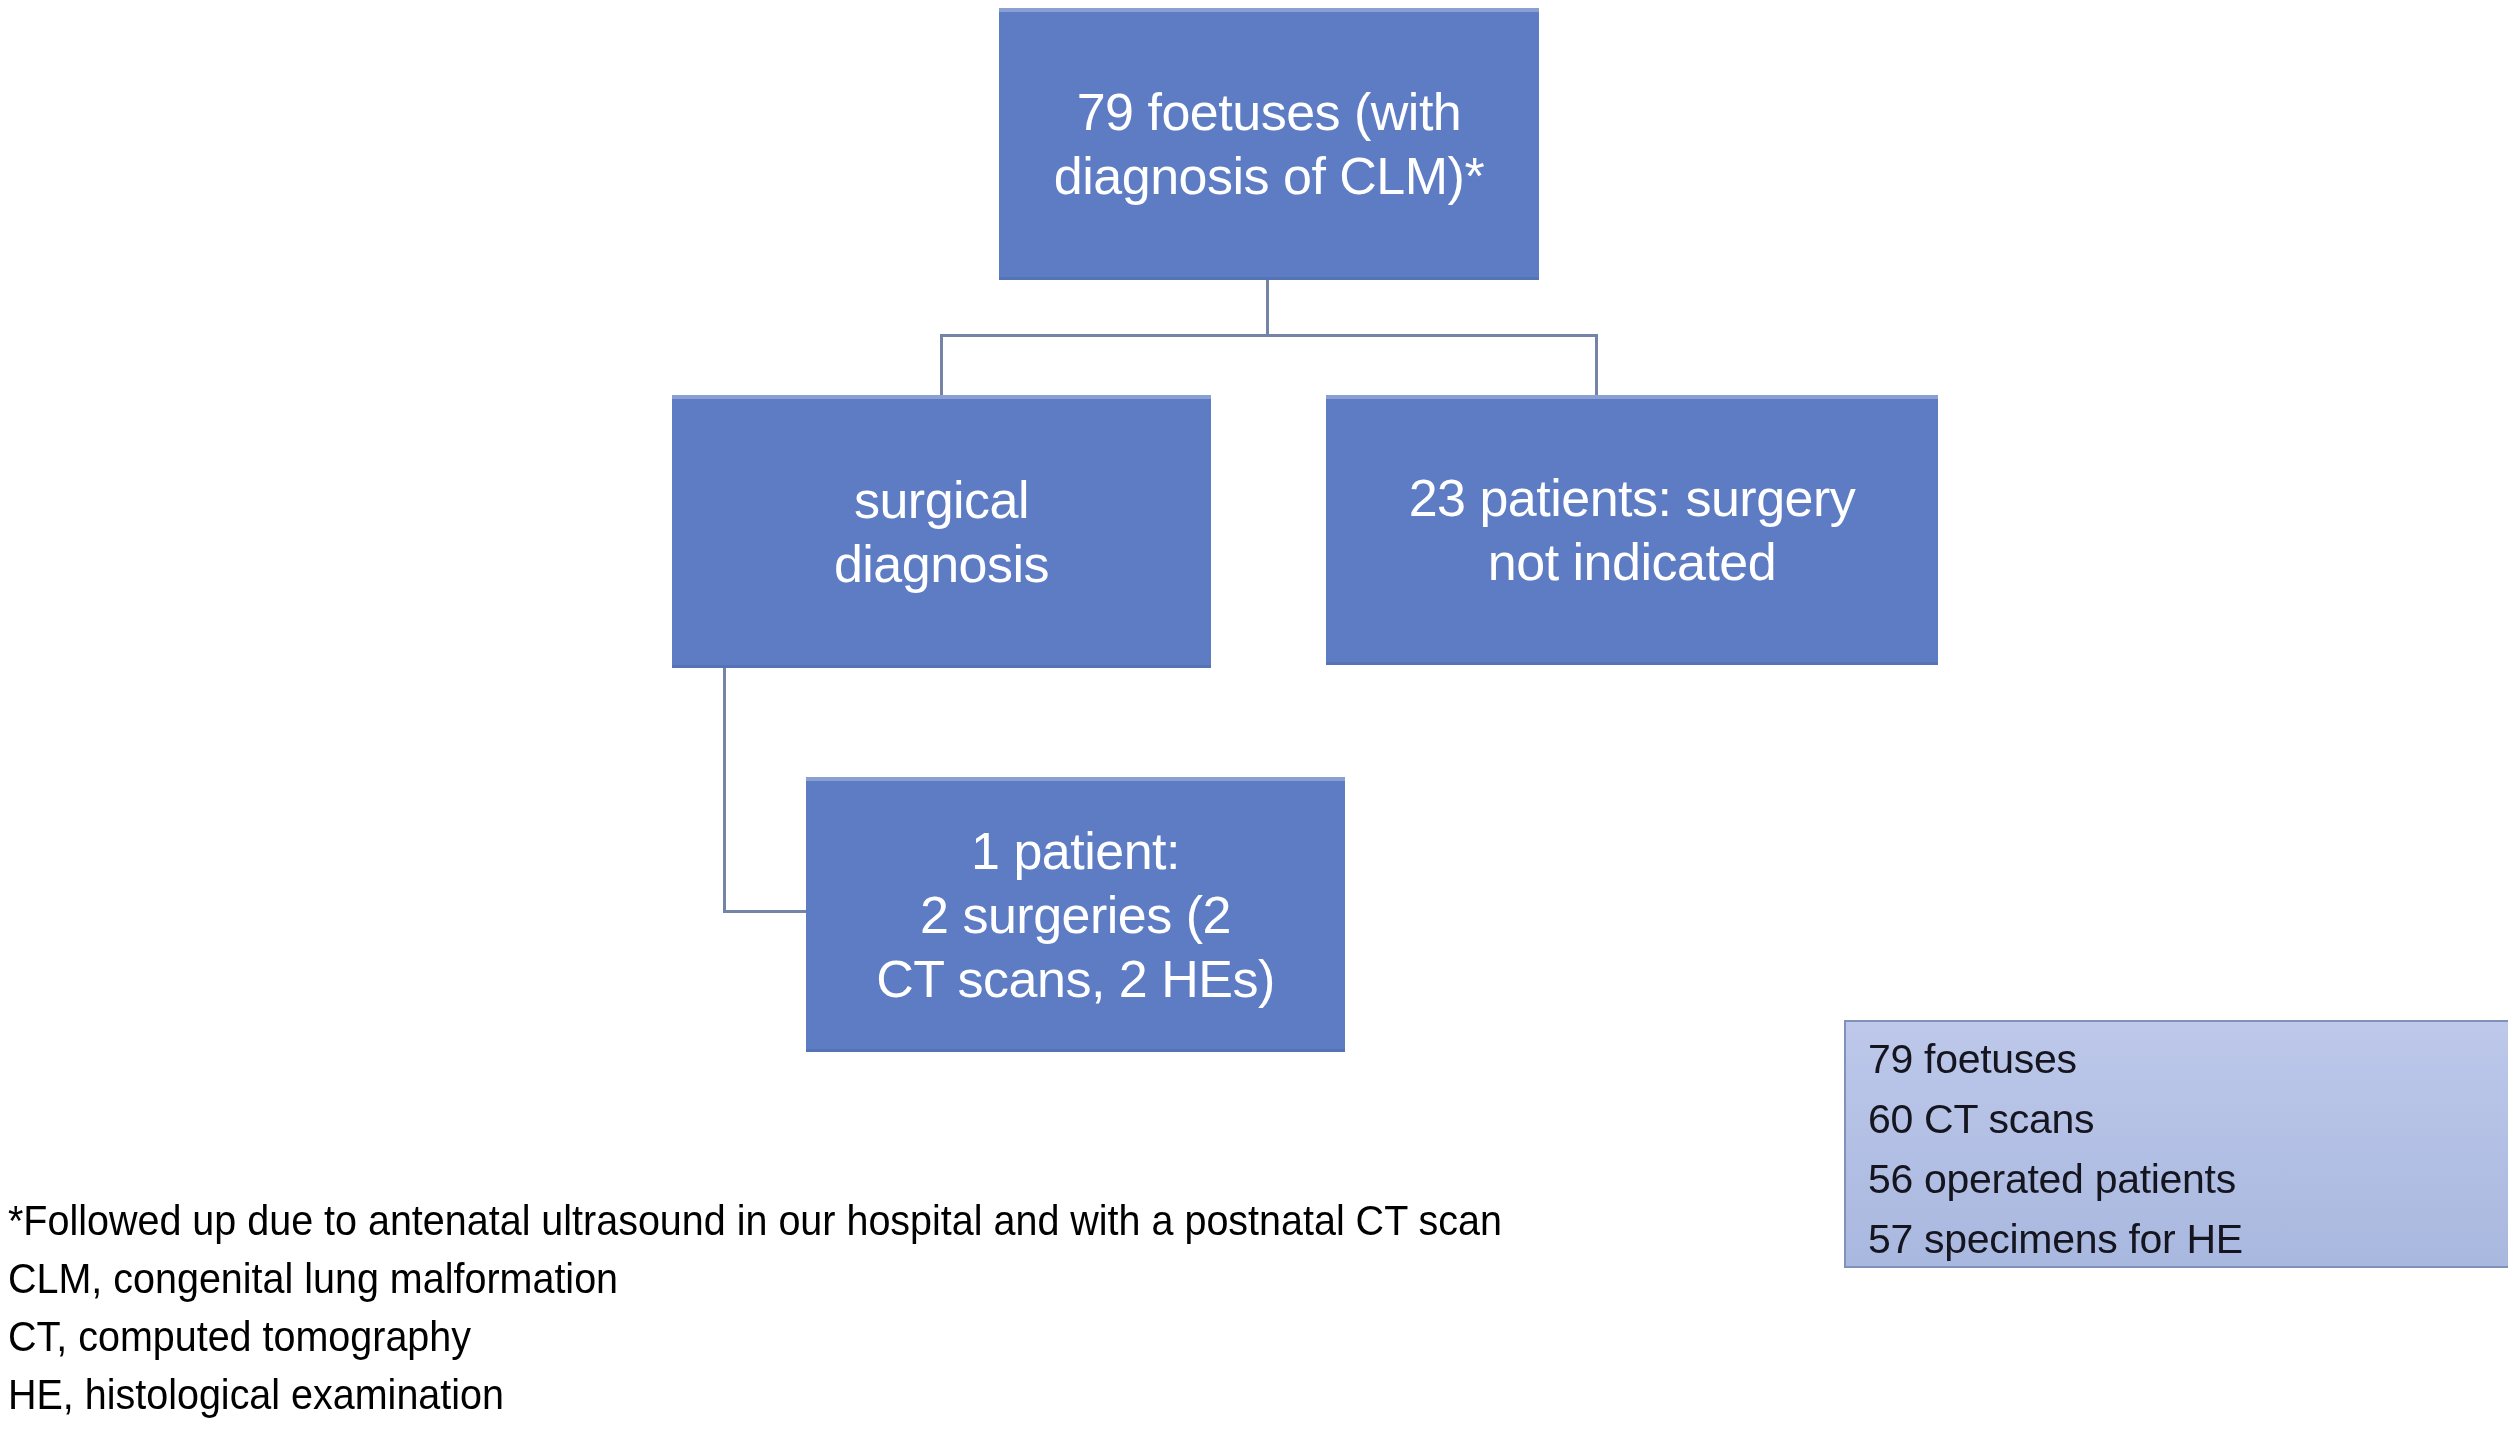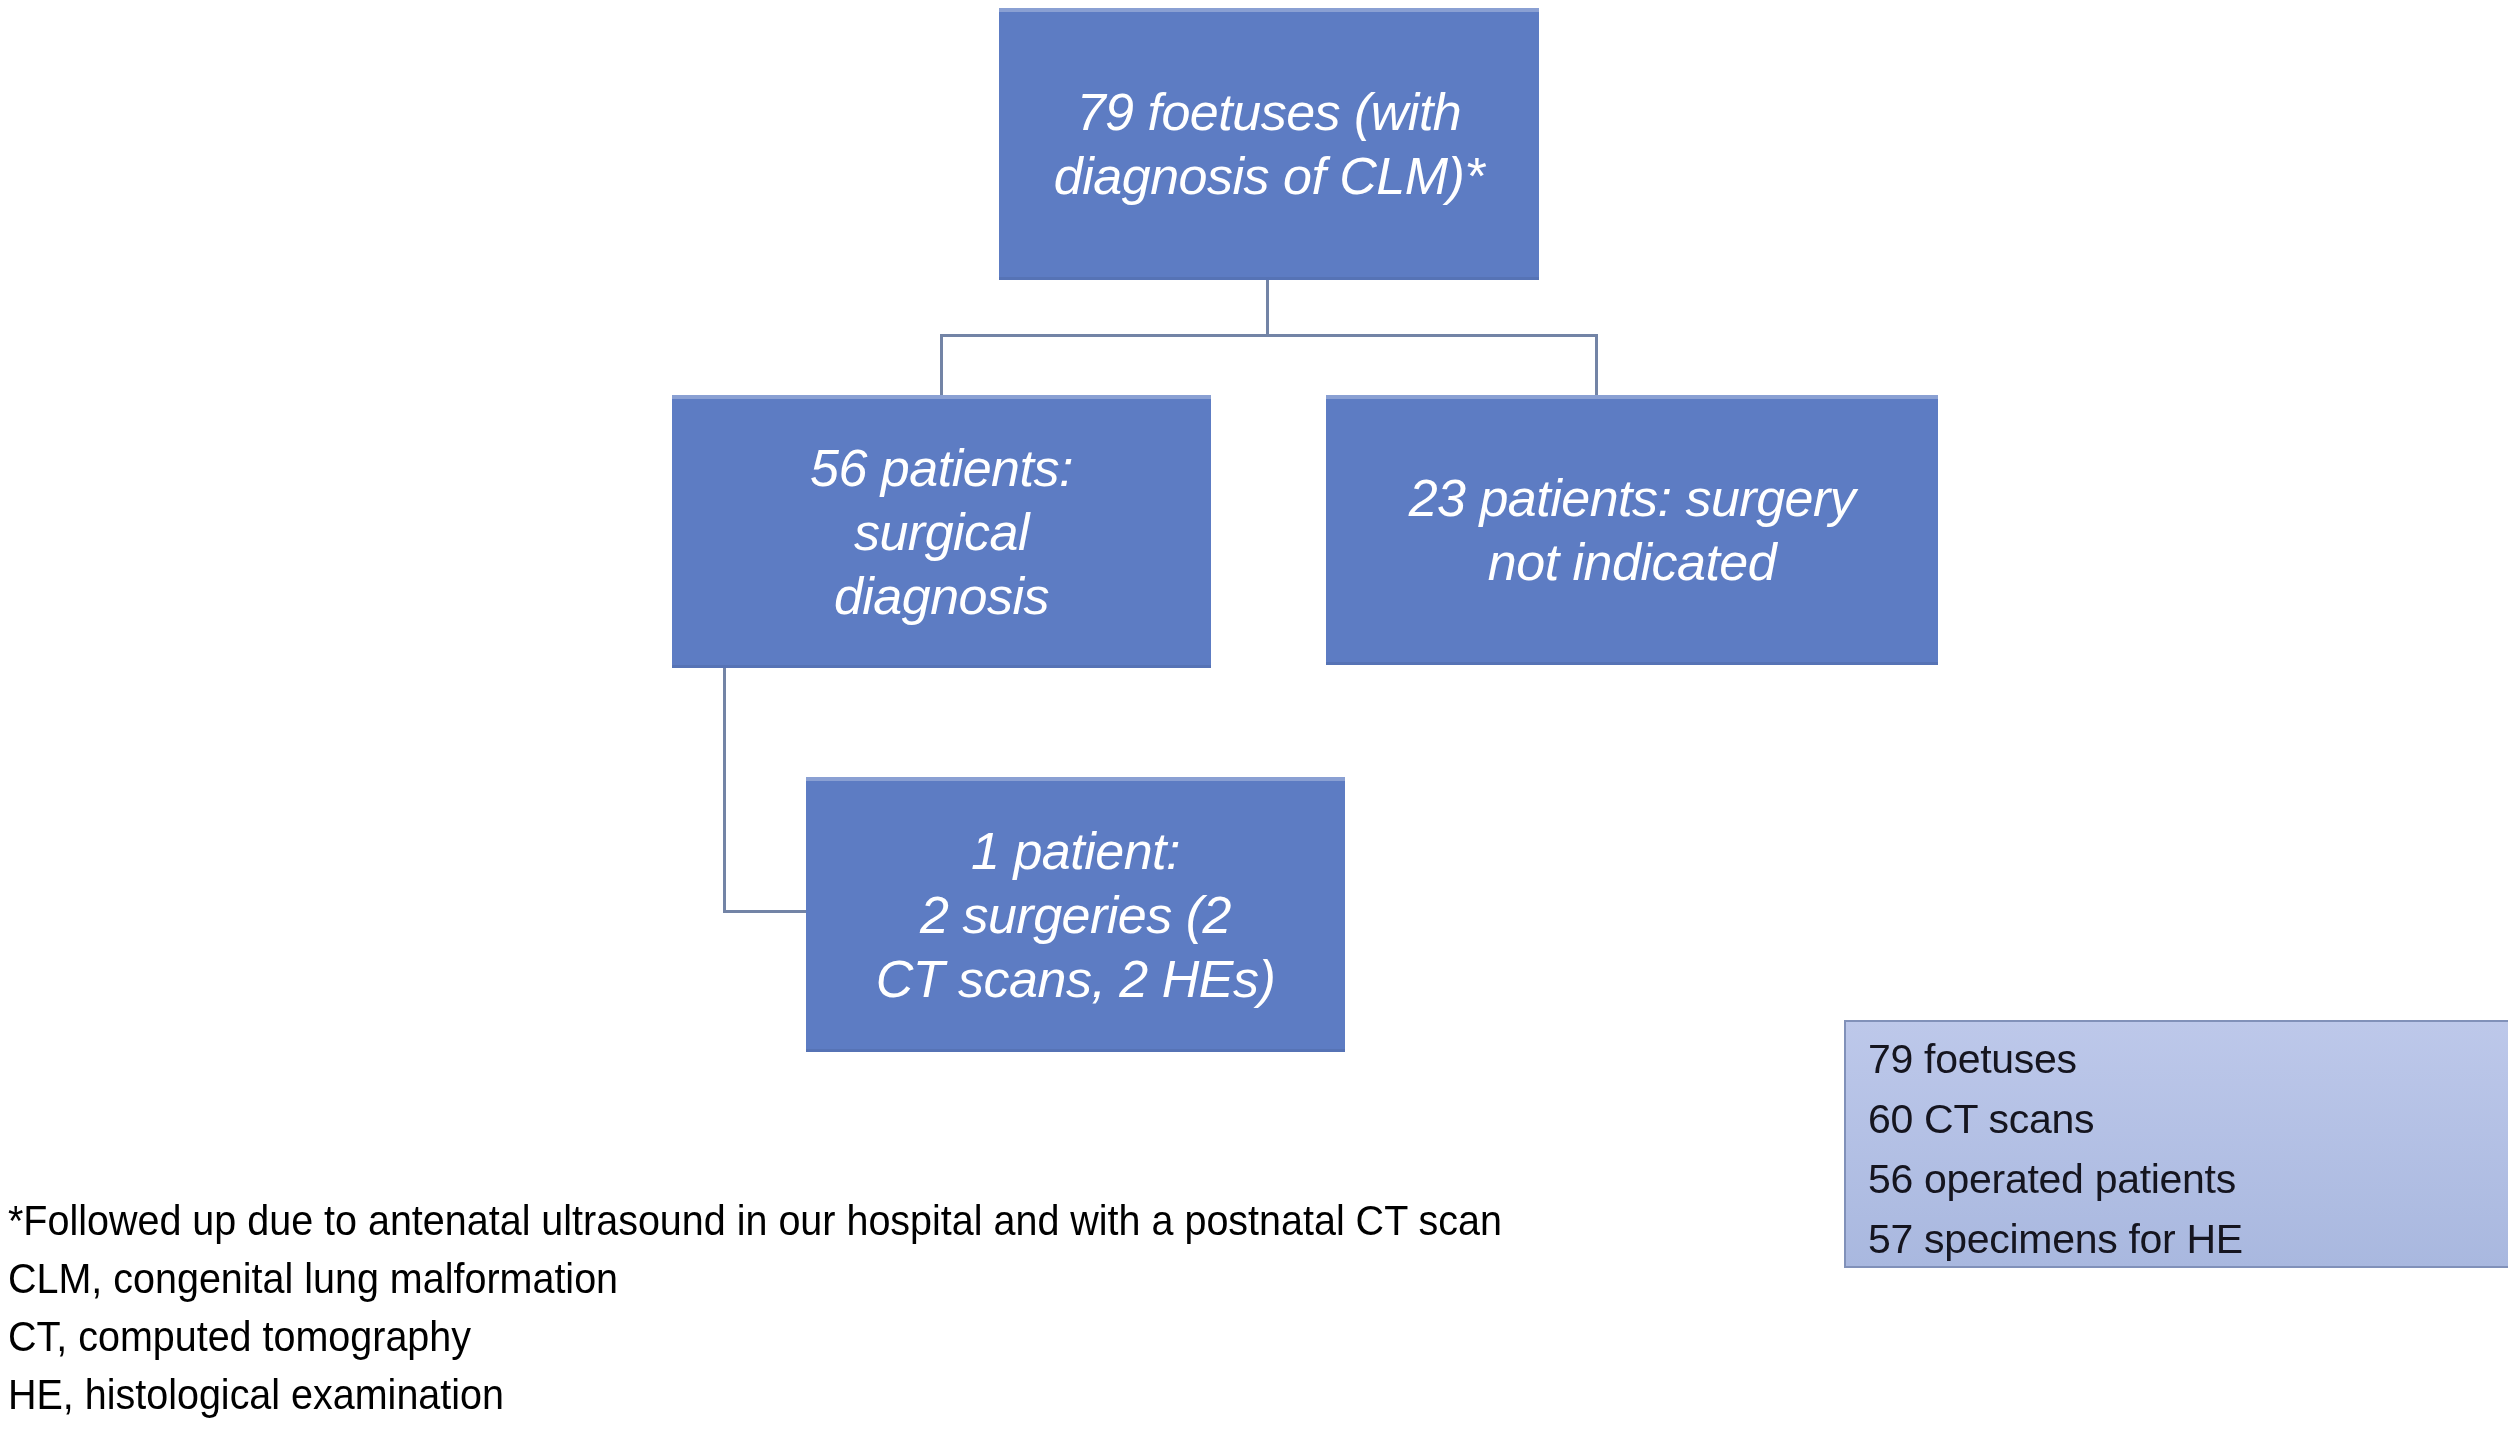--- a/index.html
+++ b/index.html
@@ -12,21 +12,20 @@
 
   
   .box {
     position: absolute;
     background: var(--box-fill, #5d7cc3);
     box-shadow: inset 0 4px 0 rgba(255,255,255,0.28), inset 0 -3px 0 rgba(0,0,0,0.07);
     display: flex; flex-direction: column; align-items: center; justify-content: center;
     color: var(--box-text, #ffffff);
     font-size: 52px; line-height: 64px; letter-spacing: -0.5px;
     text-align: center;
-    font-style: italic;
   }
   .box .line { white-space: nowrap; }
 
   .box-root     { left:  999px; top:    8px; width: 540px; height: 272px; }
   .box-surgical { left:  672px; top:  395px; width: 539px; height: 273px; }
   .box-nosurg   { left: 1326px; top:  395px; width: 612px; height: 270px; }
   .box-repeat   { left:  806px; top:  777px; width: 539px; height: 275px; }
 
   
   .conn { position: absolute; background: var(--connector, #7384a6); }
@@ -71,21 +70,20 @@
   <div class="conn c-v3"></div>
   <div class="conn c-v4"></div>
   <div class="conn c-h2"></div>
 
   <div class="box box-root">
     <div class="line">79 foetuses (with</div>
     <div class="line">diagnosis of CLM)*</div>
   </div>
 
   <div class="box box-surgical">
-    <div class="line">56 patients:</div>
     <div class="line">surgical</div>
     <div class="line">diagnosis</div>
   </div>
 
   <div class="box box-nosurg">
     <div class="line">23 patients: surgery</div>
     <div class="line">not indicated</div>
   </div>
 
   <div class="box box-repeat">

